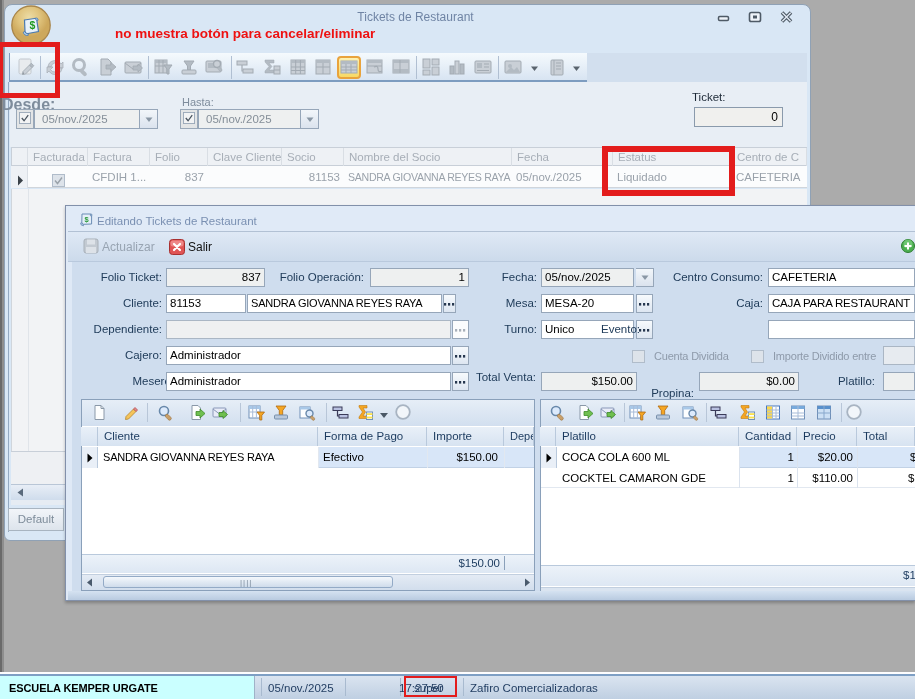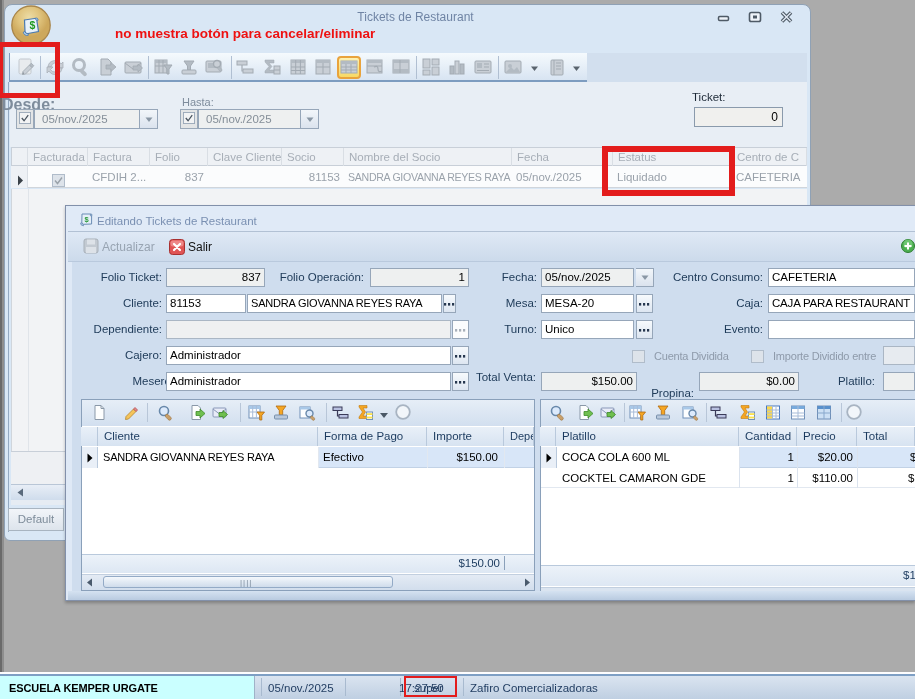--- a/index.html
+++ b/index.html
@@ -193,21 +193,21 @@
 <div class="gridhdr" style="left:282px;top:148px;width:62px;height:18px;line-height:18px;">Socio</div>
 <div class="gridhdr" style="left:344px;top:148px;width:168px;height:18px;line-height:18px;">Nombre del Socio</div>
 <div class="gridhdr" style="left:512px;top:148px;width:101px;height:18px;line-height:18px;">Fecha</div>
 <div class="gridhdr" style="left:613px;top:148px;width:119px;height:18px;line-height:18px;">Estatus</div>
 <div class="gridhdr" style="left:732px;top:148px;width:75px;height:18px;line-height:18px;">Centro de C</div>
 <div class="abs" style="left:11px;top:166px;width:796px;height:22px;background:#fbfcfd;border-bottom:1px solid #d0d5db;"></div>
 <div class="abs" style="left:11px;top:166px;width:17px;height:22px;background:#eef1f5;border-right:1px solid #d9dee4;"></div>
 <svg class="abs" style="left:17px;top:175px;" width="7" height="11">
     <path d="M1 0.5 L6 5.5 L1 10.5 Z" fill="#3a4148"></path>
   </svg>
-<div class="abs" style="left:88px;top:166px;width:62px;height:22px;font-size:11.5px;color:#9aa2ab;line-height:22px;padding:0 4px;white-space:nowrap;overflow:hidden;">CFDIH 2...</div>
+<div class="abs" style="left:88px;top:166px;width:62px;height:22px;font-size:11.5px;color:#9aa2ab;line-height:22px;padding:0 4px;white-space:nowrap;overflow:hidden;">CFDIH 1...</div>
 <div class="abs" style="left:150px;top:166px;width:58px;height:22px;font-size:11.5px;color:#9aa2ab;line-height:22px;padding:0 4px;text-align:right;white-space:nowrap;overflow:hidden;">837</div>
 <div class="abs" style="left:282px;top:166px;width:62px;height:22px;font-size:11.5px;color:#9aa2ab;line-height:22px;padding:0 4px;text-align:right;white-space:nowrap;overflow:hidden;">81153</div>
 <div class="abs" style="left:344px;top:166px;width:168px;height:22px;font-size:11.5px;color:#9aa2ab;line-height:22px;padding:0 4px;white-space:nowrap;overflow:hidden;"><span style="font-size:10.6px;letter-spacing:-0.3px">SANDRA GIOVANNA REYES RAYA</span></div>
 <div class="abs" style="left:512px;top:166px;width:101px;height:22px;font-size:11.5px;color:#9aa2ab;line-height:22px;padding:0 4px;white-space:nowrap;overflow:hidden;">05/nov./2025</div>
 <div class="abs" style="left:613px;top:166px;width:119px;height:22px;font-size:11.5px;color:#9aa2ab;line-height:22px;padding:0 4px;white-space:nowrap;overflow:hidden;">Liquidado</div>
 <div class="abs" style="left:732px;top:166px;width:75px;height:22px;font-size:11.5px;color:#9aa2ab;line-height:22px;padding:0 4px;white-space:nowrap;overflow:hidden;">CAFETERIA</div>
 <svg class="abs" style="left:52px;top:174px;" width="13" height="13" viewBox="0 0 13 13">
     <rect x="0.5" y="0.5" width="12" height="12" fill="#dde3ea" stroke="#b0bcca"></rect>
     <path d="M3 6.5 L5.5 9.5 L10 3.5" fill="none" stroke="#9aa2aa" stroke-width="1.4"></path>
   </svg>
@@ -303,21 +303,21 @@
     <rect x="8" y="0" width="2.2" height="2.6" fill="#a8b0ba"></rect>
   </svg>
 <div class="lbl" style="left:433px;top:323px;width:104px;text-align:right;font-size:11.5px;color:#203c5a;">Turno:</div>
 <div class="fld" style="left:541px;top:320px;width:93px;height:19px;">Unico</div>
 <div class="ell" style="left:636px;top:320px;width:17px;height:19px;"></div>
 <svg class="abs" style="left:639px;top:329px;" width="11" height="4">
     <rect x="0" y="0" width="2.2" height="2.6" fill="#26374f"></rect>
     <rect x="4" y="0" width="2.2" height="2.6" fill="#26374f"></rect>
     <rect x="8" y="0" width="2.2" height="2.6" fill="#26374f"></rect>
   </svg>
-<div class="lbl" style="left:601px;top:323px;width:162px;text-align:right;font-size:11.5px;color:#203c5a;">Evento:</div>
+<div class="lbl" style="left:601px;top:323px;width:162px;font-size:11.5px;color:#203c5a;">Evento:</div>
 <div class="fld" style="left:768px;top:320px;width:147px;height:19px;"></div>
 <div class="lbl" style="left:0px;top:349px;width:162px;text-align:right;font-size:11.5px;color:#203c5a;">Cajero:</div>
 <div class="fld" style="left:166px;top:346px;width:285px;height:19px;">Administrador</div>
 <div class="ell" style="left:452px;top:346px;width:17px;height:19px;"></div>
 <svg class="abs" style="left:455px;top:355px;" width="11" height="4">
     <rect x="0" y="0" width="2.2" height="2.6" fill="#26374f"></rect>
     <rect x="4" y="0" width="2.2" height="2.6" fill="#26374f"></rect>
     <rect x="8" y="0" width="2.2" height="2.6" fill="#26374f"></rect>
   </svg>
 <svg class="abs" style="left:632px;top:350px;" width="13" height="13" viewBox="0 0 13 13">

